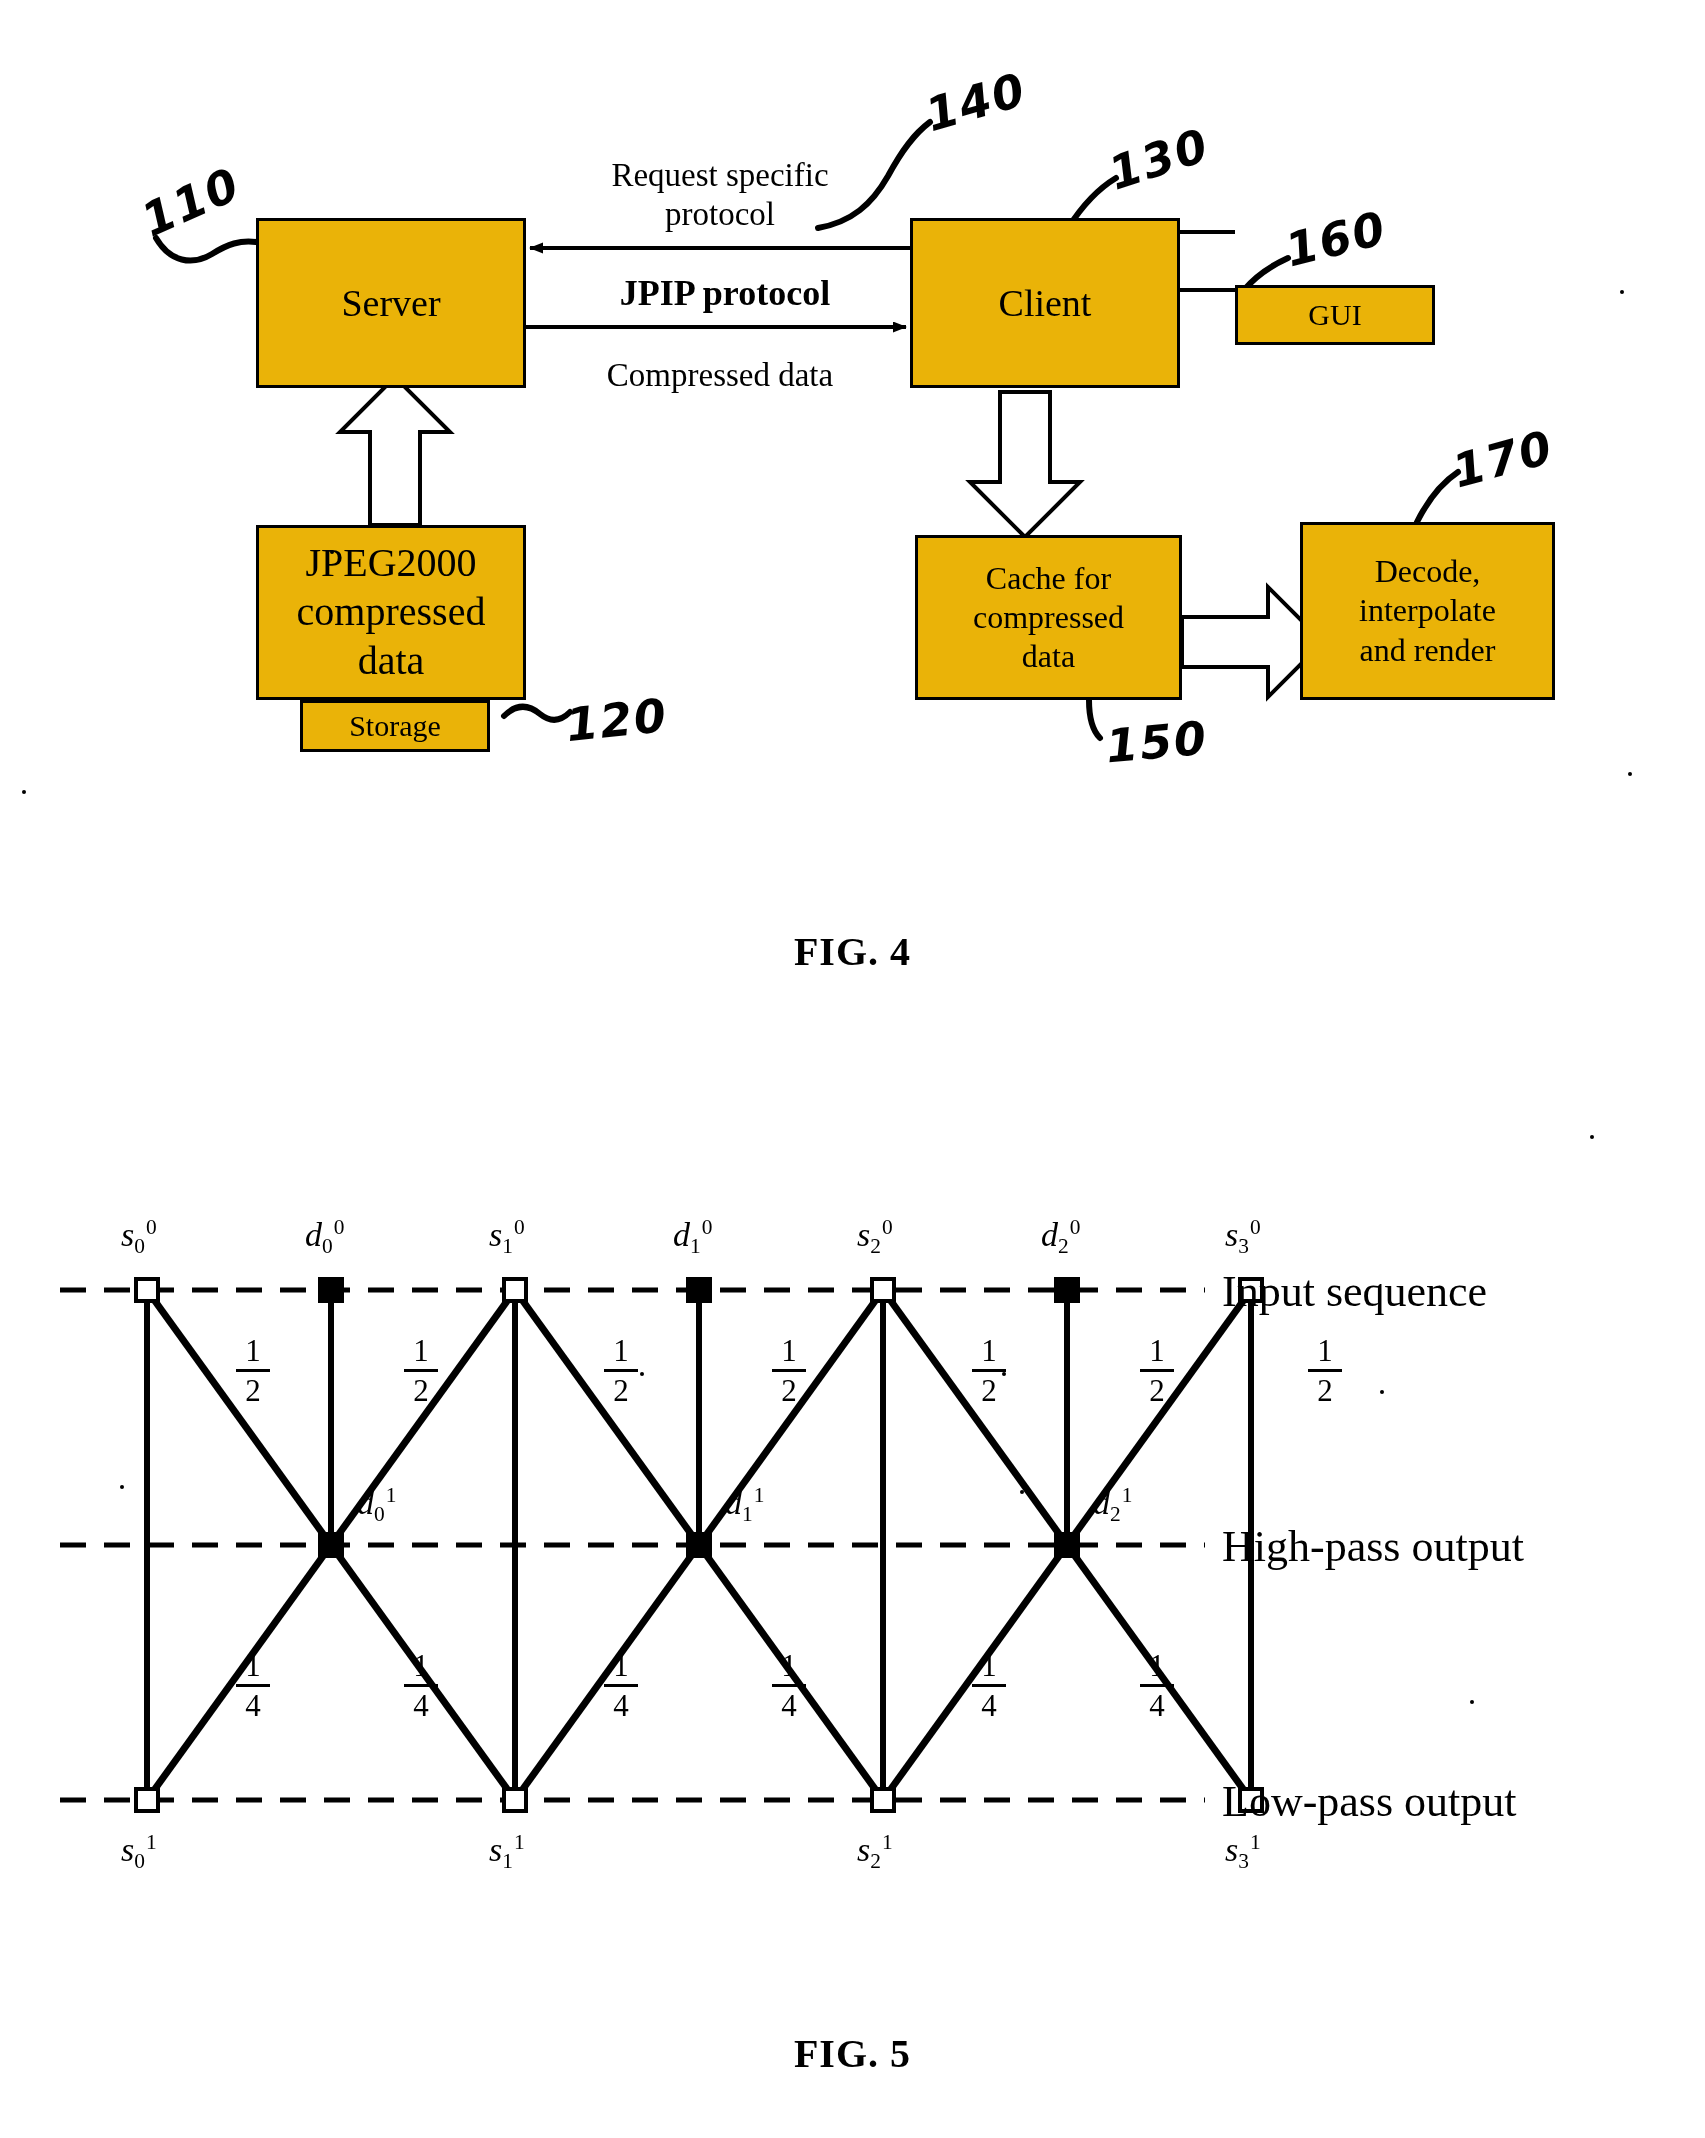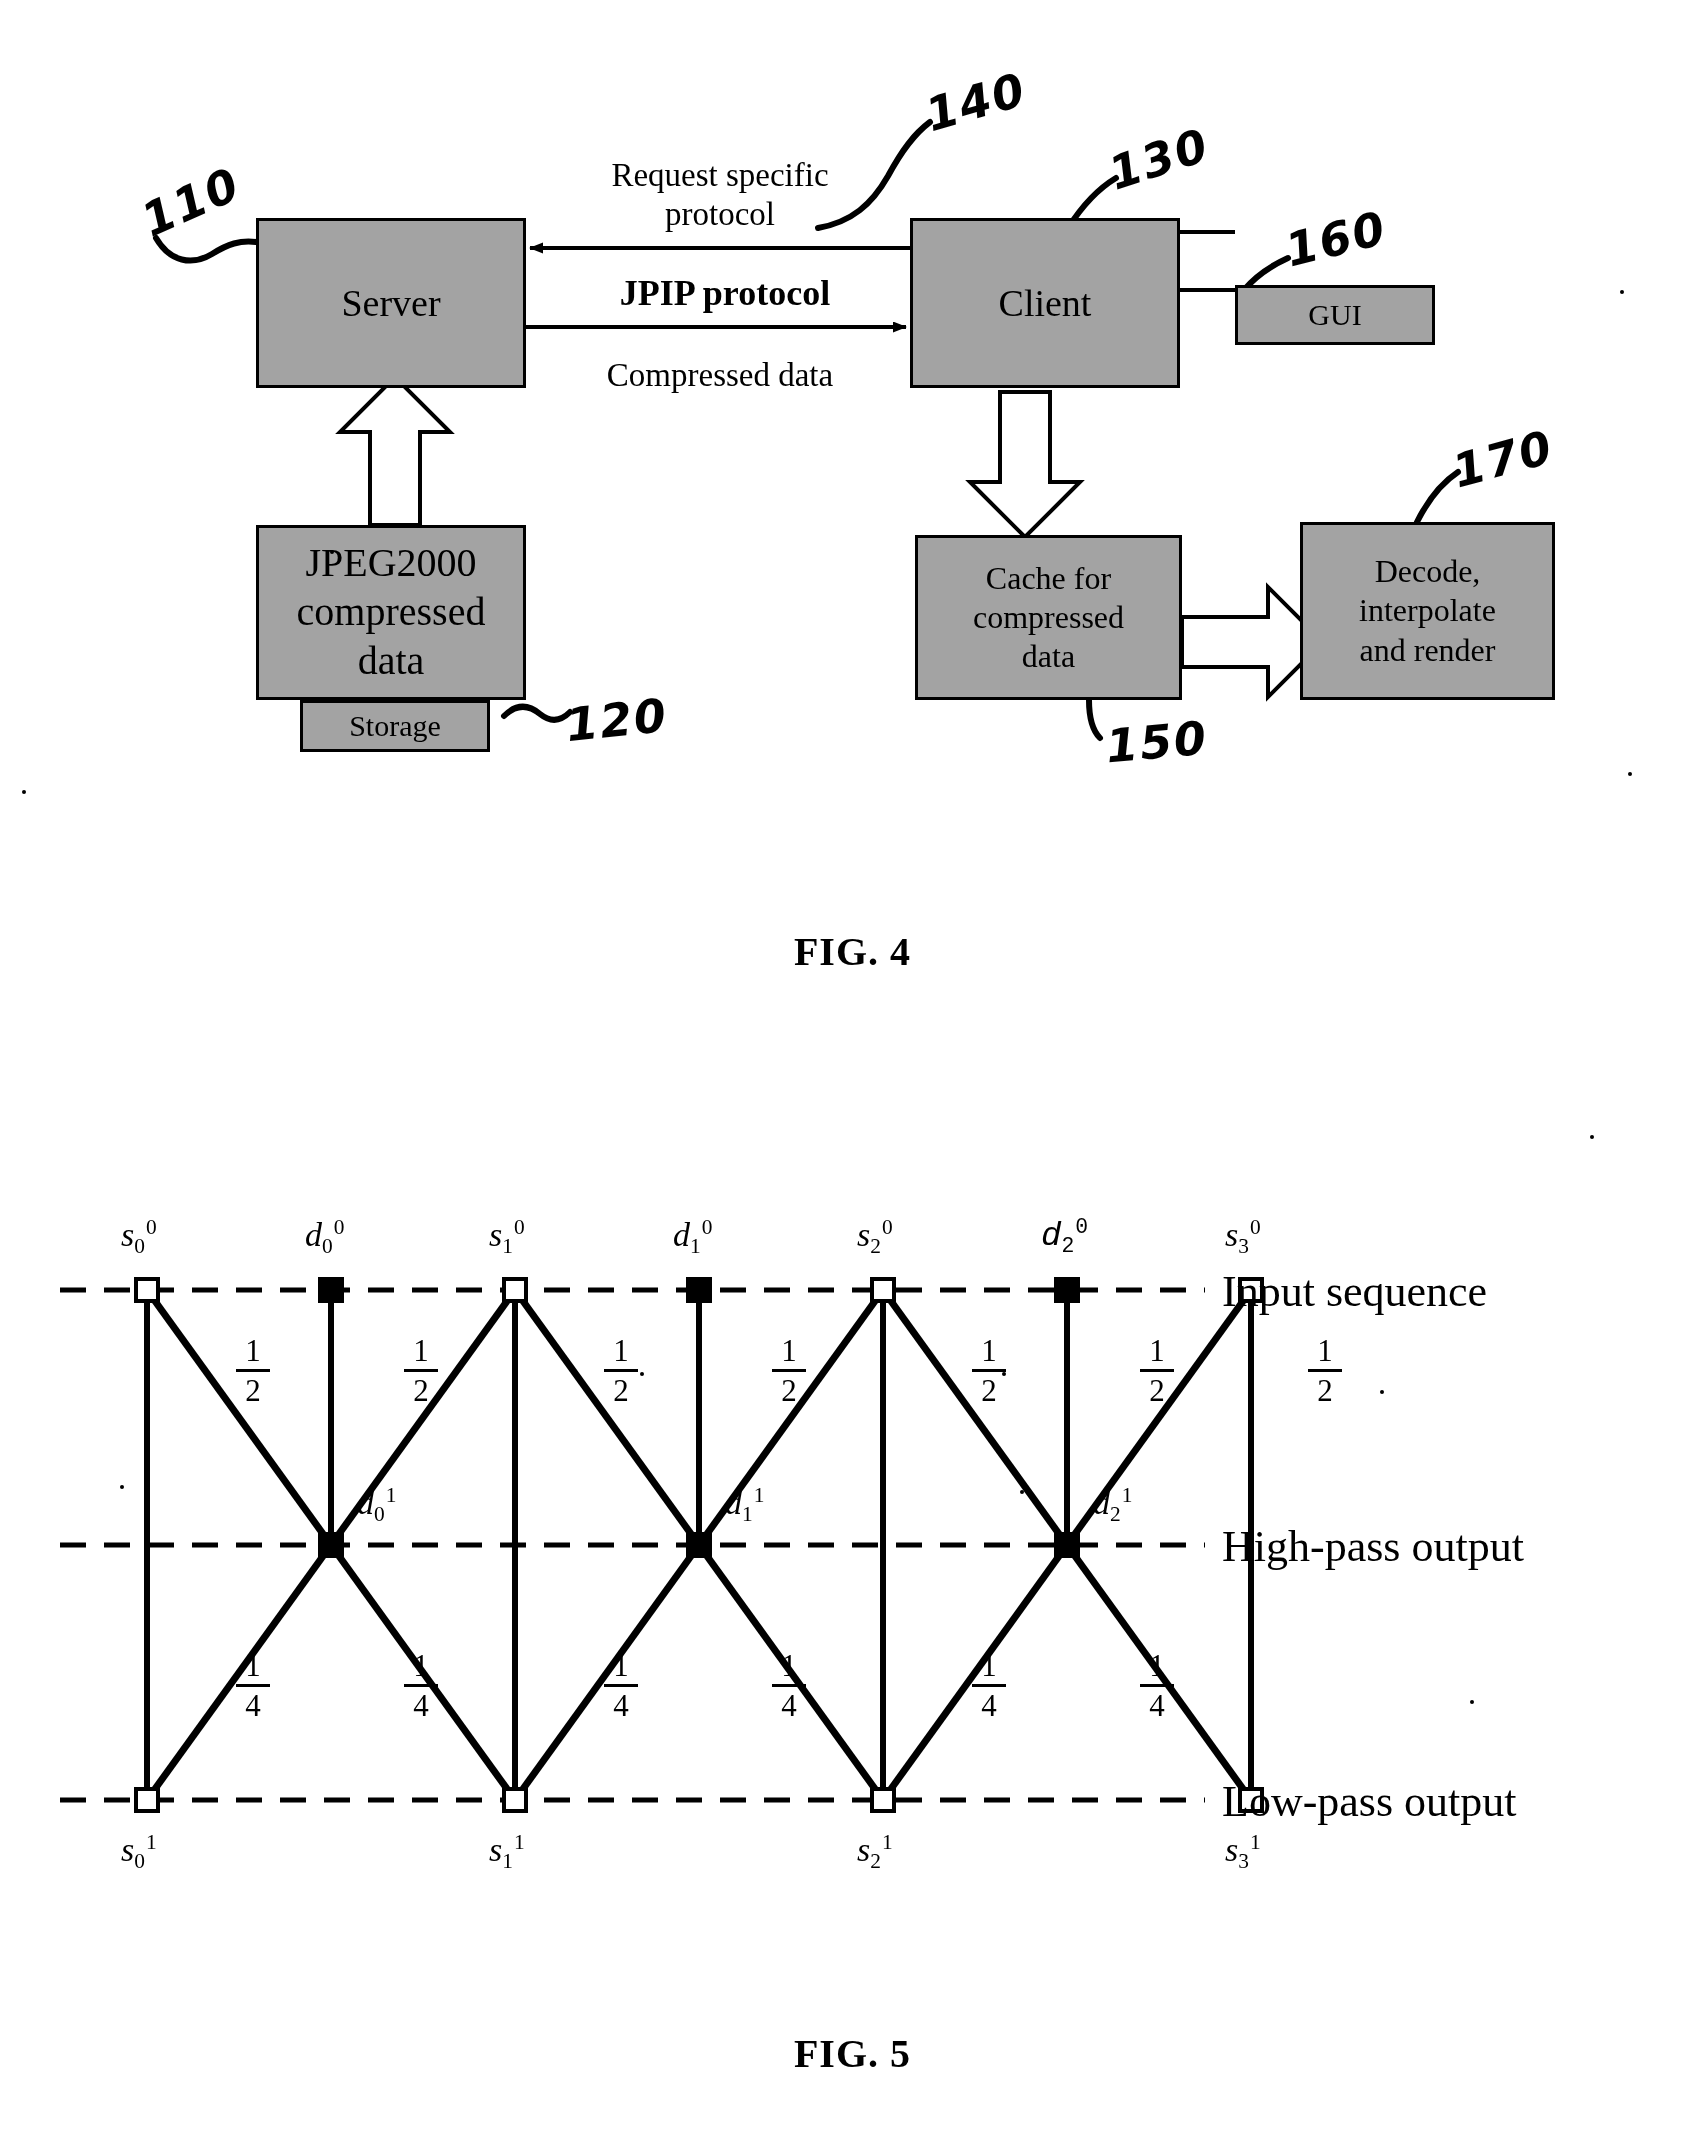--- a/index.html
+++ b/index.html
@@ -17,21 +17,21 @@
     width: 1705px;
     height: 2138px;
     background: #ffffff;
     overflow: hidden;
   }
 
   
   .box {
     position: absolute;
     border: 3px solid #000;
-    background: #a3a3a3;
+    background: #eab308;
     display: flex;
     align-items: center;
     justify-content: center;
     line-height: 1.22;
     box-sizing: border-box;
   }
   .box-label { display: block; }
 
   
   .txt {
@@ -292,21 +292,21 @@
       <div class="mlab" style="top: 1215px; left: 121px;"><i>s</i><sub>0</sub><sup>0</sup></div>
       <div class="node filled" style="left: 318px; top: 1277px;"></div>
       <div class="mlab" style="top: 1215px; left: 305px;"><i>d</i><sub>0</sub><sup>0</sup></div>
       <div class="node" style="left: 502px; top: 1277px;"></div>
       <div class="mlab" style="top: 1215px; left: 489px;"><i>s</i><sub>1</sub><sup>0</sup></div>
       <div class="node filled" style="left: 686px; top: 1277px;"></div>
       <div class="mlab" style="top: 1215px; left: 673px;"><i>d</i><sub>1</sub><sup>0</sup></div>
       <div class="node" style="left: 870px; top: 1277px;"></div>
       <div class="mlab" style="top: 1215px; left: 857px;"><i>s</i><sub>2</sub><sup>0</sup></div>
       <div class="node filled" style="left: 1054px; top: 1277px;"></div>
-      <div class="mlab" style="top: 1215px; left: 1041px; font-family: Liberation Mono, monospace;"><i>d</i><sub>2</sub><sup>0</sup></div>
+      <div class="mlab" style="top: 1215px; left: 1041px;"><i>d</i><sub>2</sub><sup>0</sup></div>
       <div class="node" style="left: 1238px; top: 1277px;"></div>
       <div class="mlab" style="top: 1215px; left: 1225px;"><i>s</i><sub>3</sub><sup>0</sup></div>
       <div class="node filled" style="left: 318px; top: 1532px;"></div>
       <div class="mlab" style="top: 1483px; left: 357px;"><i>d</i><sub>0</sub><sup>1</sup></div>
       <div class="node filled" style="left: 686px; top: 1532px;"></div>
       <div class="mlab" style="top: 1483px; left: 725px;"><i>d</i><sub>1</sub><sup>1</sup></div>
       <div class="node filled" style="left: 1054px; top: 1532px;"></div>
       <div class="mlab" style="top: 1483px; left: 1093px;"><i>d</i><sub>2</sub><sup>1</sup></div>
       <div class="node" style="left: 134px; top: 1787px;"></div>
       <div class="mlab" style="top: 1830px; left: 121px;"><i>s</i><sub>0</sub><sup>1</sup></div>

